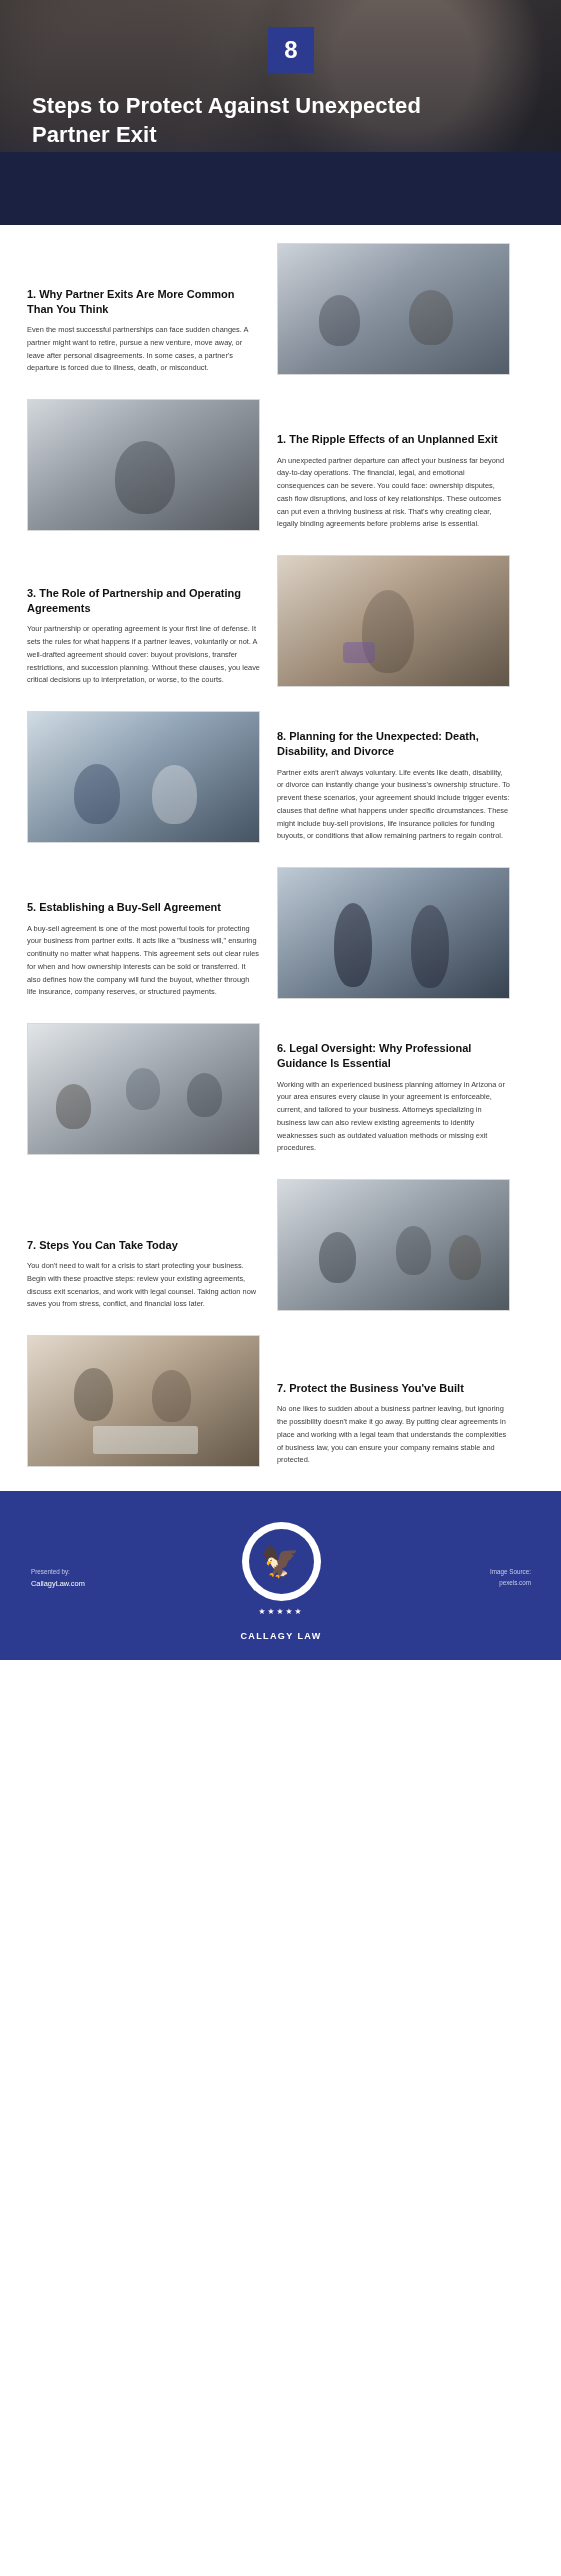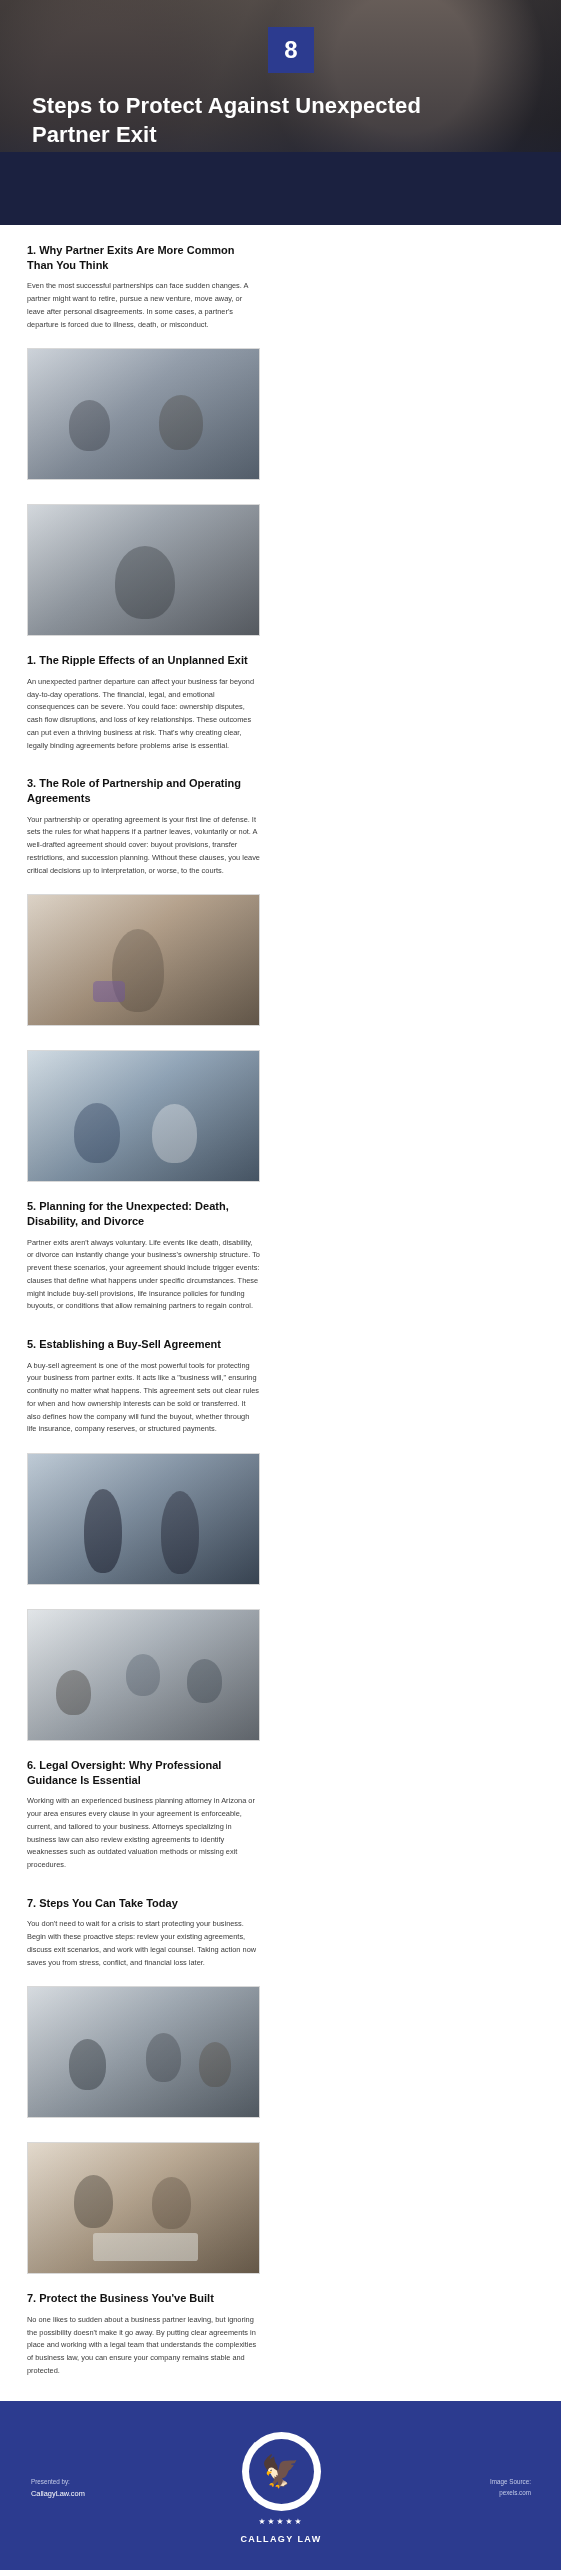--- a/index.html
+++ b/index.html
@@ -61,22 +61,21 @@
     height:73px;
     background:#1b2140;
   }
 
   
   .body-wrap { padding:18px 27px 0 27px; }
   .section {
     display:flex;
     gap:17px;
     margin-bottom:24px;
-    align-items:flex-start;
-    flex-direction:column;
+    align-items:flex-end;
   }
   .section.text-left .col-text { order:1; }
   .section.text-left .col-img { order:2; }
   .section.text-right .col-img { order:1; }
   .section.text-right .col-text { order:2; }
 
   .col-text { width:233px; }
   .col-img  { width:233px; }
 
   .sec-title {
@@ -166,21 +165,21 @@
     color:#ffffff;
     line-height:1;
   }
   .logo-stars {
     margin-top:5.6px;
     font-size:7.7px;
     letter-spacing:2.1px;
     color:#ffffff;
   }
   .logo-name {
-    margin-top:8px;
+    margin-top:15px;
     font-size:9px;
     font-weight:bold;
     letter-spacing:1.4px;
     color:#ffffff;
   }
 </style>
 </head>
 <body>
 
 <div class="infographic">
@@ -244,21 +243,21 @@
     <div class="section text-right">
       <div class="col-img">
         <div class="photo ph4">
           <div class="photo-figs">
             <div class="fig" style="width:46px;height:60px;left:46px;top:52px;background:rgba(40,60,90,0.42);"></div>
             <div class="fig" style="width:45px;height:59px;left:124px;top:53px;background:rgba(230,235,240,0.45);"></div>
           </div>
         </div>
       </div>
       <div class="col-text">
-        <div class="sec-title">5. Planning for the Unexpected: Death, Disability, and Divorce</div>
+        <div class="sec-title">8. Planning for the Unexpected: Death, Disability, and Divorce</div>
         <div class="sec-body">Partner exits aren't always voluntary. Life events like death, disability, or divorce can instantly change your business's ownership structure. To prevent these scenarios, your agreement should include trigger events: clauses that define what happens under specific circumstances. These might include buy-sell provisions, life insurance policies for funding buyouts, or conditions that allow remaining partners to regain control.</div>
       </div>
     </div>
 
     <div class="section text-left">
       <div class="col-text">
         <div class="sec-title">5. Establishing a Buy-Sell Agreement</div>
         <div class="sec-body">A buy-sell agreement is one of the most powerful tools for protecting your business from partner exits. It acts like a "business will," ensuring continuity no matter what happens. This agreement sets out clear rules for when and how ownership interests can be sold or transferred. It also defines how the company will fund the buyout, whether through life insurance, company reserves, or structured payments.</div>
       </div>
       <div class="col-img">

